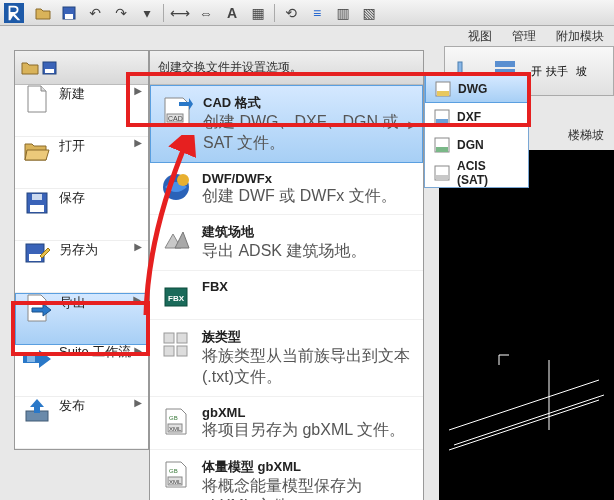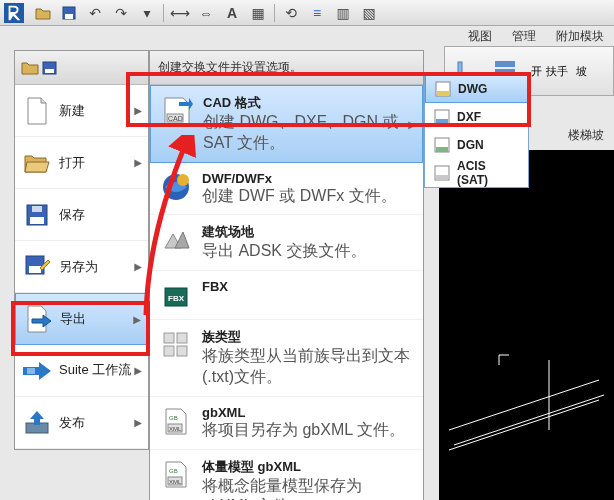--- a/index.html
+++ b/index.html
@@ -21,21 +21,21 @@
 .sub-header { position: absolute; top: 125px; right: 0; font-size: 12px; padding: 2px 10px; color: #333; }
 
 
 .viewport { position: absolute; top: 150px; right: 0; width: 175px; height: 350px; background: #000; }
 .viewport-lines { position: absolute; bottom: 40px; left: 10px; }
 
 
 .app-menu { position: absolute; top: 50px; left: 14px; width: 135px; background: #fff; border: 1px solid #999; }
 .app-menu-header { height: 34px; background: linear-gradient(#f0f0f0, #d8d8d8); border-bottom: 1px solid #bbb; display: flex; align-items: center; padding: 0 6px; }
 .sm-icon { width: 18px; height: 16px; margin-right: 2px; }
-.menu-item { height: 52px; display: flex; align-items: center; padding: 0 8px; border-bottom: 1px solid #eee; font-size: 13px; color: #222; position: relative; }
+.menu-item { height: 52px; display: flex; align-items: flex-start; padding: 0 8px; border-bottom: 1px solid #eee; font-size: 13px; color: #222; position: relative; }
 .menu-item.selected { background: linear-gradient(#d4e8ff, #a7cff5); border: 1px solid #5a9fe0; }
 .menu-item .micon { width: 28px; height: 28px; margin-right: 8px; display: flex; align-items: center; justify-content: center; }
 .menu-item .arrow { position: absolute; right: 6px; color: #666; font-size: 10px; }
 
 
 .submenu { position: absolute; top: 50px; left: 149px; width: 275px; background: #fff; border: 1px solid #999; }
 .submenu-header { height: 34px; background: linear-gradient(#f0f0f0, #d8d8d8); border-bottom: 1px solid #bbb; display: flex; align-items: center; padding: 0 8px; font-size: 12px; color: #333; }
 .sub-item { display: flex; align-items: flex-start; padding: 8px 10px; border-bottom: 1px solid #f0f0f0; position: relative; }
 .sub-item.selected { background: linear-gradient(#d4e8ff, #a7cff5); border: 1px solid #5a9fe0; }
 .sub-item .sicon { width: 32px; height: 32px; margin-right: 10px; flex-shrink: 0; display: flex; align-items: center; justify-content: center; }
@@ -252,21 +252,21 @@
 
   <div class="sub-item">
     <div class="sicon">
         <svg width="30" height="30" viewBox="0 0 30 30">
           <path d="M4 24 L12 10 L20 24 Z" fill="#c8c8c8" stroke="#888"></path>
           <path d="M14 24 L22 8 L28 24 Z" fill="#a8a8a8" stroke="#777"></path>
         </svg>
       </div>
     <div class="texts">
       <div class="title">建筑场地</div>
-      <div class="desc">导出 ADSK 交换文件。</div>
+      <div class="desc">导出 ADSK 建筑场地。</div>
     </div>
   </div>
 
   <div class="sub-item">
     <div class="sicon">
         <svg width="30" height="30" viewBox="0 0 30 30">
           <rect x="4" y="8" width="22" height="18" fill="#1a6a5a" stroke="#0a4a3a"></rect>
           <text x="7" y="21" font-size="8" fill="#fff" font-weight="bold">FBX</text>
         </svg>
       </div>

